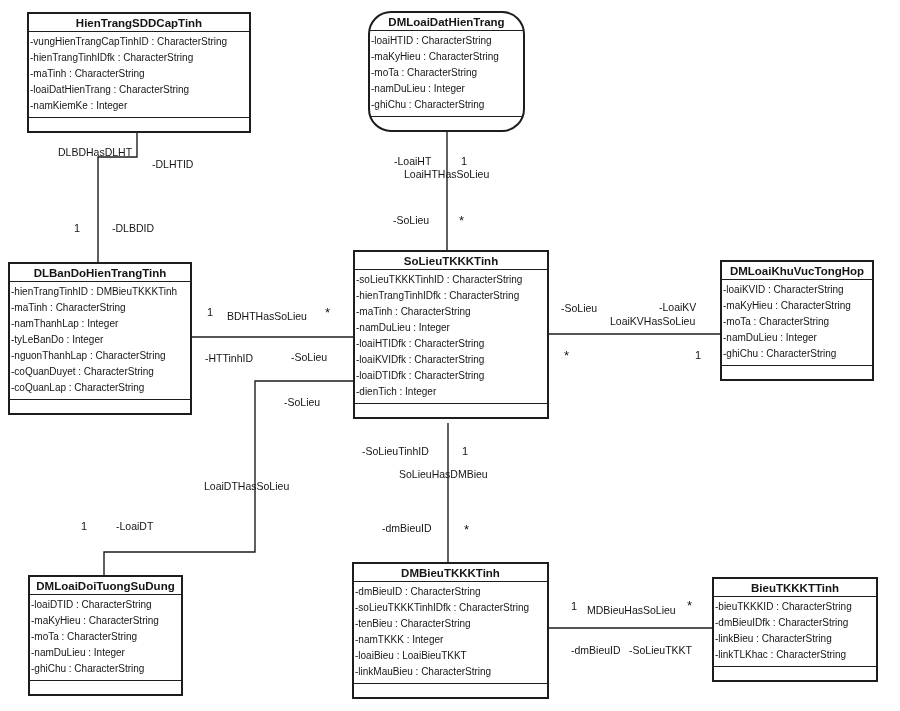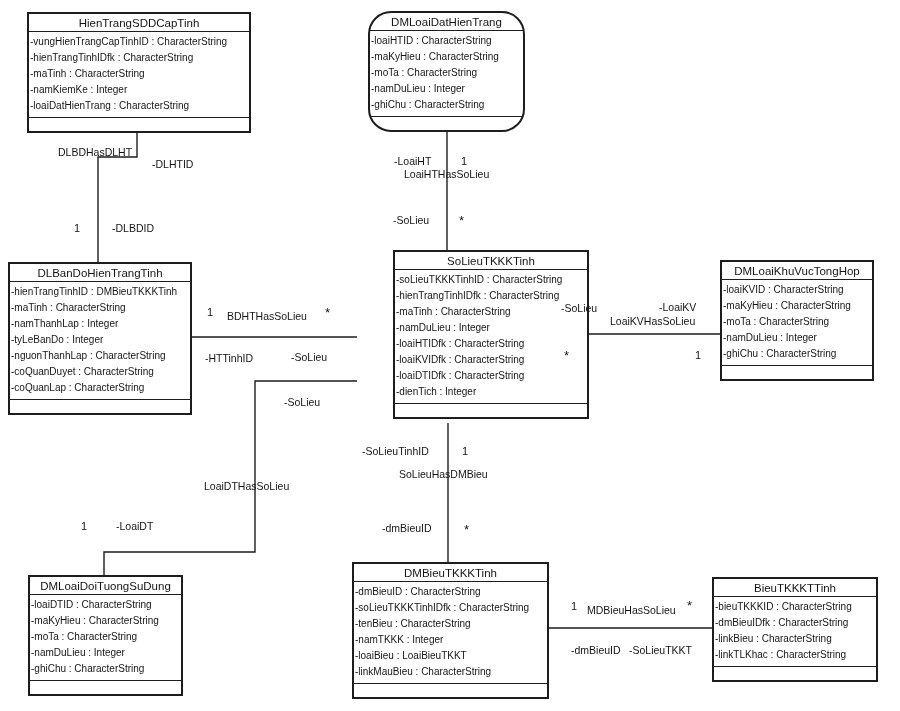--- a/index.html
+++ b/index.html
@@ -13,21 +13,21 @@
   }
   #wires{position:absolute;left:0;top:0;z-index:0;}
   .uml-class{
     position:absolute;
     z-index:1;
     background:#ffffff;
     border:2px solid #1d1d1d;
     box-sizing:border-box;
   }
   .uml-title{
-    font-weight:normal;
+    font-weight:bold;
     font-size:11.5px;
     text-align:center;
     padding:3px 4px 2px 4px;
     border-bottom:1.5px solid #1d1d1d;
     white-space:nowrap;
     overflow:hidden;
   }
   .uml-attrs{
     padding:2px 2px 3px 1px;
     border-bottom:1.5px solid #1d1d1d;
@@ -66,22 +66,22 @@
       <path d="M545 628 L716 628"></path>
     </g>
   </svg>
 
   <div class="uml-class" style="left:27px;top:12px;width:224px;">
     <div class="uml-title">HienTrangSDDCapTinh</div>
     <div class="uml-attrs">
       <div class="uml-attr">-vungHienTrangCapTinhID : CharacterString</div>
       <div class="uml-attr">-hienTrangTinhIDfk : CharacterString</div>
       <div class="uml-attr">-maTinh : CharacterString</div>
+      <div class="uml-attr">-loaiDatHienTrang : CharacterString</div>
       <div class="uml-attr">-namKiemKe : Integer</div>
-      <div class="uml-attr">-loaiDatHienTrang : CharacterString</div>
     </div>
     <div class="uml-empty"></div>
   </div>
 
   <div class="uml-class" style="left:368px;top:11px;width:157px;border-radius:23px;">
     <div class="uml-title">DMLoaiDatHienTrang</div>
     <div class="uml-attrs">
       <div class="uml-attr">-loaiHTID : CharacterString</div>
       <div class="uml-attr">-maKyHieu : CharacterString</div>
       <div class="uml-attr">-moTa : CharacterString</div>
@@ -98,21 +98,21 @@
       <div class="uml-attr">-maTinh : CharacterString</div>
       <div class="uml-attr">-namThanhLap : Integer</div>
       <div class="uml-attr">-tyLeBanDo : Integer</div>
       <div class="uml-attr">-nguonThanhLap : CharacterString</div>
       <div class="uml-attr">-coQuanDuyet : CharacterString</div>
       <div class="uml-attr">-coQuanLap : CharacterString</div>
     </div>
     <div class="uml-empty"></div>
   </div>
 
-  <div class="uml-class" style="left:353px;top:250px;width:196px;margin-left:40px;">
+  <div class="uml-class" style="left:353px;top:250px;width:196px;">
     <div class="uml-title">SoLieuTKKKTinh</div>
     <div class="uml-attrs">
       <div class="uml-attr">-soLieuTKKKTinhID : CharacterString</div>
       <div class="uml-attr">-hienTrangTinhIDfk : CharacterString</div>
       <div class="uml-attr">-maTinh : CharacterString</div>
       <div class="uml-attr">-namDuLieu : Integer</div>
       <div class="uml-attr">-loaiHTIDfk : CharacterString</div>
       <div class="uml-attr">-loaiKVIDfk : CharacterString</div>
       <div class="uml-attr">-loaiDTIDfk : CharacterString</div>
       <div class="uml-attr">-dienTich : Integer</div>

